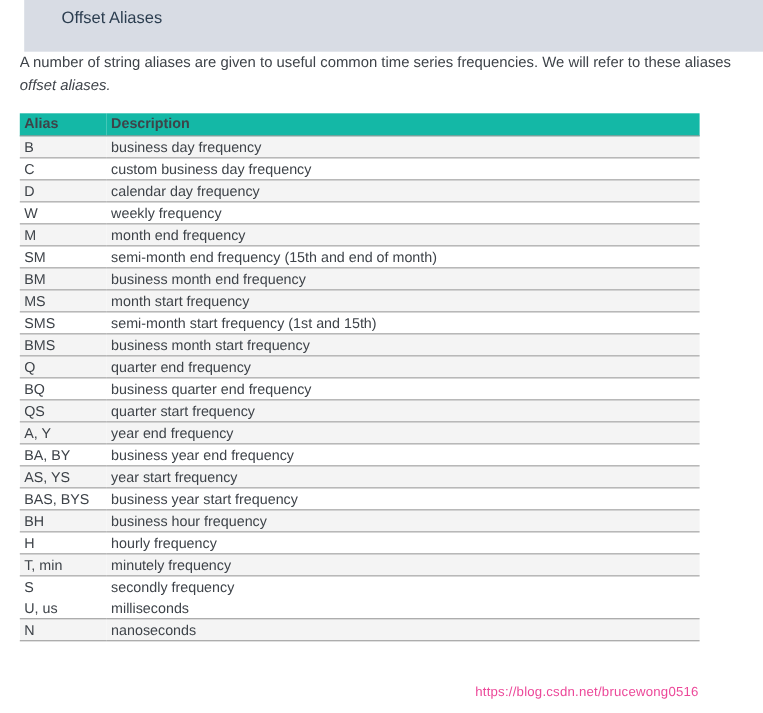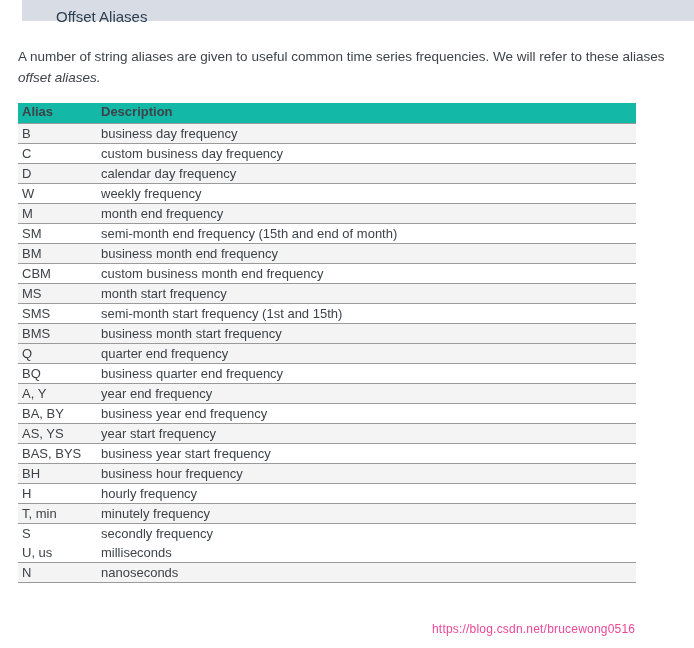--- a/index.html
+++ b/index.html
@@ -15,21 +15,21 @@
     font-family: "Liberation Sans", sans-serif;
     color: #3e4349;
   }
 
   
   .header-bar {
     position: absolute;
     left: 22px;
     top: 0;
     width: 672px;
-    height: 21px;
+    height: 47px;
     background: #d8dce4;
   }
   .header-title {
     position: absolute;
     left: 34px;
     top: 7px;
     font-size: 15px;
     line-height: 19px;
     font-weight: normal;
     color: #2c3e50;
@@ -167,43 +167,43 @@
           <td>month end frequency</td>
         </tr>
         <tr class="even">
           <td>SM</td>
           <td>semi-month end frequency (15th and end of month)</td>
         </tr>
         <tr class="odd">
           <td>BM</td>
           <td>business month end frequency</td>
         </tr>
-        <tr class="even">
-          <td>CBM</td>
-          <td>custom business month end frequency</td>
-        </tr>
         <tr class="odd">
           <td>MS</td>
           <td>month start frequency</td>
         </tr>
         <tr class="even">
           <td>SMS</td>
           <td>semi-month start frequency (1st and 15th)</td>
         </tr>
         <tr class="odd">
           <td>BMS</td>
           <td>business month start frequency</td>
         </tr>
         <tr class="odd">
           <td>Q</td>
           <td>quarter end frequency</td>
         </tr>
         <tr class="even">
           <td>BQ</td>
           <td>business quarter end frequency</td>
+        </tr>
+        <tr class="odd">
+          <td>QS</td>
+          <td>quarter start frequency</td>
         </tr>
         <tr class="odd">
           <td>A, Y</td>
           <td>year end frequency</td>
         </tr>
         <tr class="even">
           <td>BA, BY</td>
           <td>business year end frequency</td>
         </tr>
         <tr class="odd">

